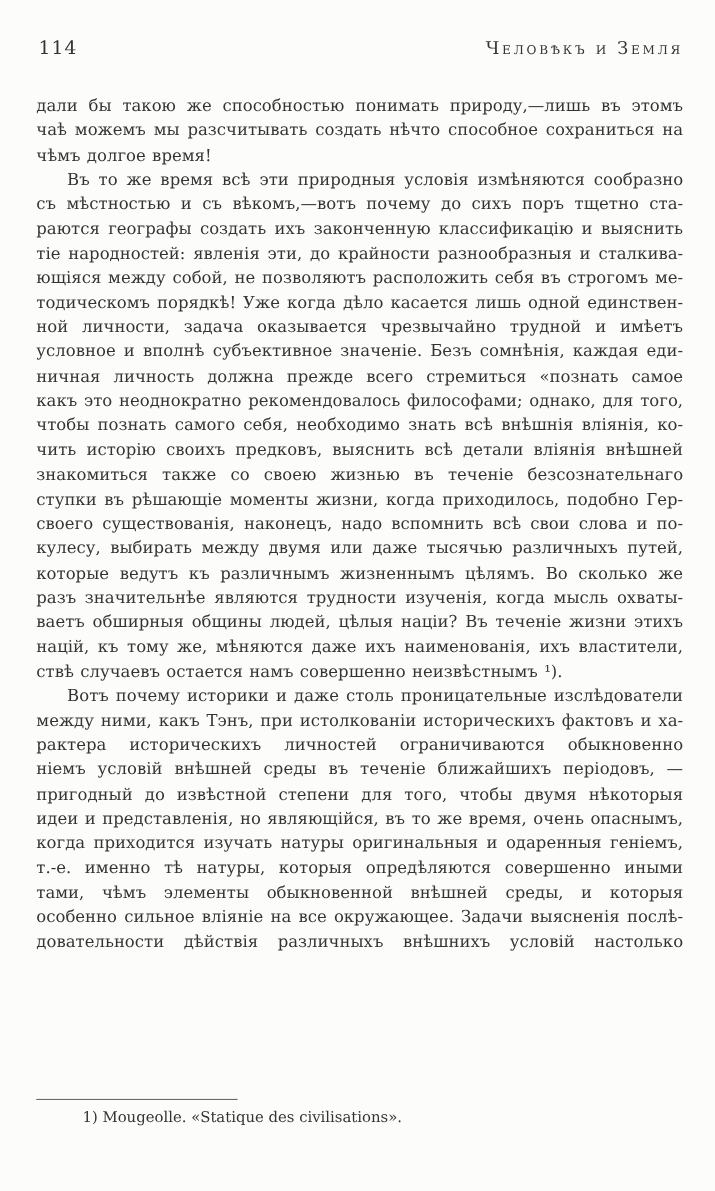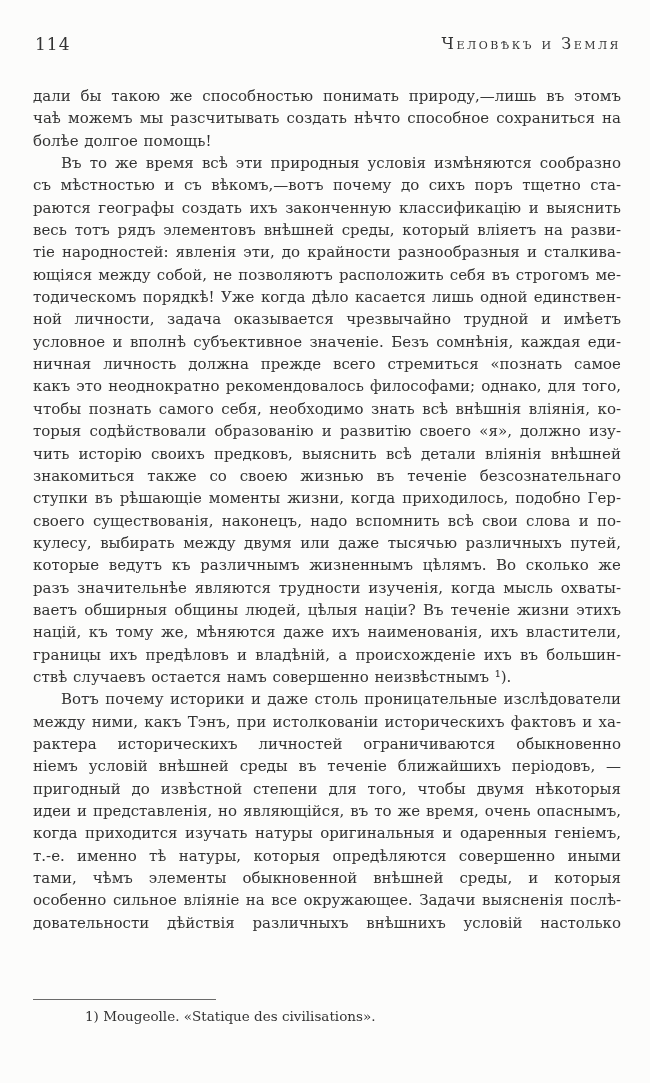--- a/index.html
+++ b/index.html
@@ -53,66 +53,63 @@
   .footnote-sep {
     position: absolute;
     top: 999px;
     left: 33px;
     width: 183px;
     border-top: 1.6px solid #6a6a6a;
   }
   .footnote {
     position: absolute;
     top: 1008px;
-    left: 43px;
+    left: 33px;
     width: 588px;
     font-size: 13.5px;
     padding-left: 0;
   }
   .footnote-text { padding-left: 42px; }
 </style>
 </head>
 <body>
 
 <div class="page">
 
   <div class="header">
     <span class="page-number">114</span>
     <div class="header-title">Человѣкъ и Земля</div>
   </div>
 
   <div class="body-text">
 
     <div class="ln">дали бы такою же способностью понимать природу,—лишь въ этомъ слу-</div>
     <div class="ln">чаѣ можемъ мы разсчитывать создать нѣчто  способное  сохраниться на</div>
-    <div class="ln end">болѣе долгое помощь!</div>
+    <div class="ln end">чѣмъ долгое время!</div>
 
     <div class="ln in">Въ то же время всѣ эти природныя условія измѣняются сообразно</div>
     <div class="ln">съ мѣстностью и съ вѣкомъ,—вотъ почему до сихъ поръ тщетно ста-</div>
     <div class="ln">раются географы создать ихъ законченную классификацію и выяснить</div>
-    <div class="ln">весь тотъ рядъ элементовъ внѣшней среды, который вліяетъ на разви-</div>
     <div class="ln">тіе народностей: явленія эти, до крайности разнообразныя и сталкива-</div>
     <div class="ln">ющіяся между собой, не позволяютъ расположить себя въ строгомъ ме-</div>
     <div class="ln">тодическомъ порядкѣ! Уже когда дѣло касается лишь одной единствен-</div>
     <div class="ln">ной личности, задача оказывается чрезвычайно трудной и имѣетъ лишь</div>
     <div class="ln">условное и вполнѣ субъективное значеніе. Безъ сомнѣнія, каждая еди-</div>
     <div class="ln">ничная личность должна прежде всего стремиться «познать самое себя»,</div>
     <div class="ln">какъ это неоднократно рекомендовалось философами; однако, для того,</div>
     <div class="ln">чтобы познать самого себя, необходимо знать всѣ внѣшнія вліянія, ко-</div>
-    <div class="ln">торыя содѣйствовали образованію и развитію своего «я», должно изу-</div>
     <div class="ln">чить исторію своихъ предковъ, выяснить всѣ детали вліянія внѣшней</div>
     <div class="ln">знакомиться также со своею жизнью въ теченіе безсознательнаго періода</div>
     <div class="ln">ступки въ рѣшающіе моменты жизни, когда приходилось, подобно Гер-</div>
     <div class="ln">своего существованія, наконецъ, надо вспомнить всѣ свои слова и по-</div>
     <div class="ln">кулесу, выбирать между двумя или даже тысячью различныхъ путей,</div>
     <div class="ln">которые ведутъ къ различнымъ жизненнымъ цѣлямъ. Во сколько же</div>
     <div class="ln">разъ значительнѣе являются трудности изученія, когда мысль охваты-</div>
     <div class="ln">ваетъ обширныя общины людей, цѣлыя націи? Въ теченіе жизни этихъ</div>
     <div class="ln">націй, къ тому же, мѣняются даже ихъ наименованія, ихъ властители,</div>
-    <div class="ln">границы ихъ предѣловъ и владѣній, а происхожденіе ихъ въ большин-</div>
     <div class="ln end">ствѣ случаевъ остается намъ совершенно неизвѣстнымъ ¹).</div>
 
     <div class="ln in">Вотъ почему историки и даже столь проницательные изслѣдователи</div>
     <div class="ln">между ними, какъ Тэнъ, при истолкованіи историческихъ фактовъ и ха-</div>
     <div class="ln">рактера историческихъ личностей ограничиваются обыкновенно изложе-</div>
     <div class="ln">ніемъ условій внѣшней среды въ теченіе ближайшихъ періодовъ, — методъ,</div>
     <div class="ln">пригодный до извѣстной степени для того, чтобы двумя нѣкоторыя общія</div>
     <div class="ln">идеи и представленія, но являющійся, въ то же время, очень опаснымъ,</div>
     <div class="ln">когда приходится изучать натуры оригинальныя и одаренныя геніемъ,</div>
     <div class="ln">т.-е. именно тѣ натуры, которыя опредѣляются совершенно иными элемен-</div>

